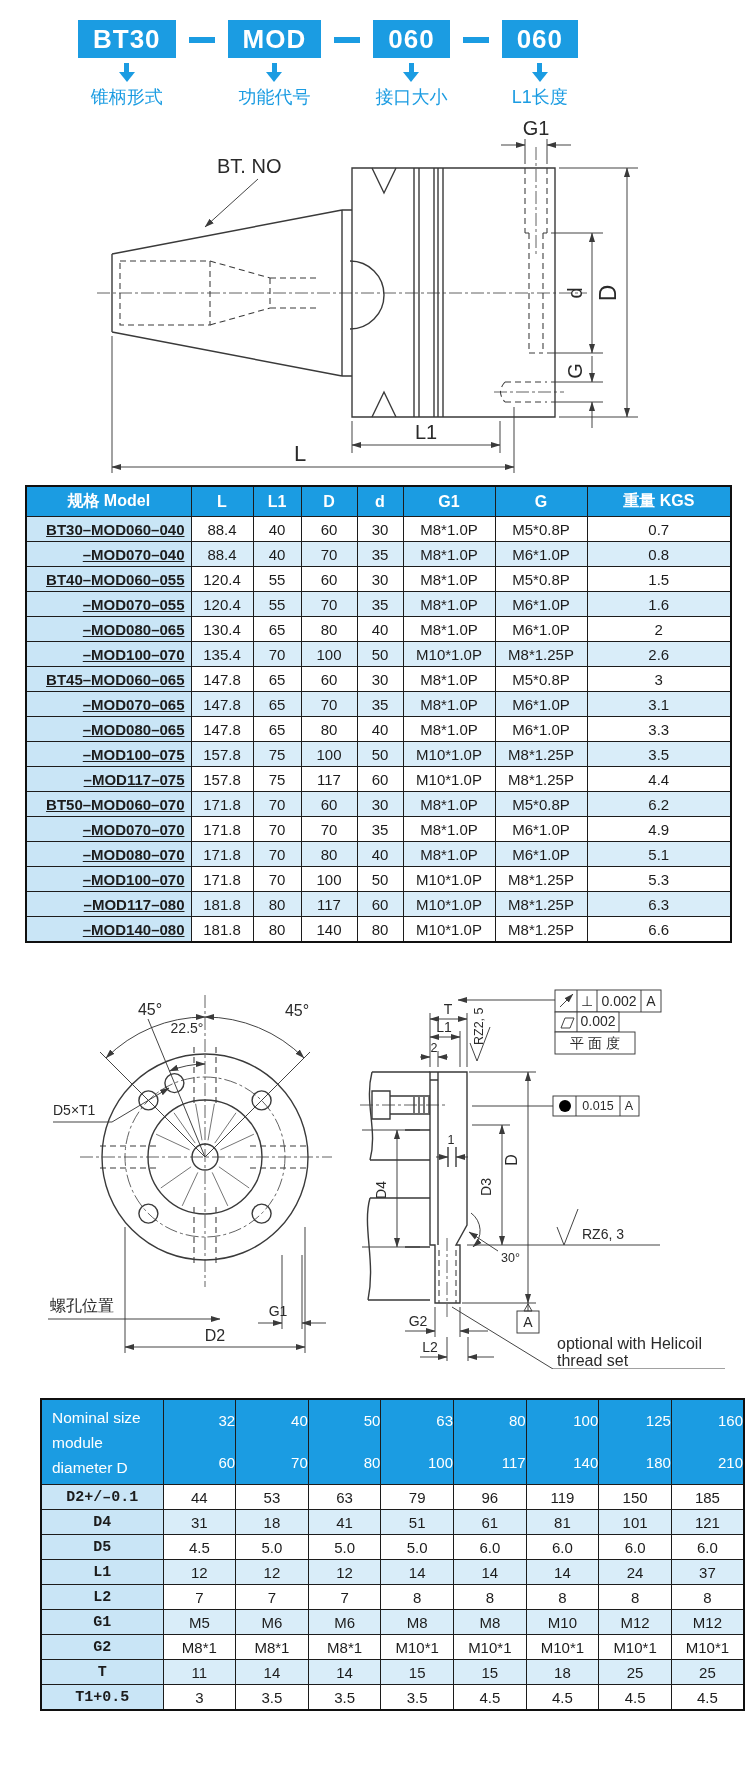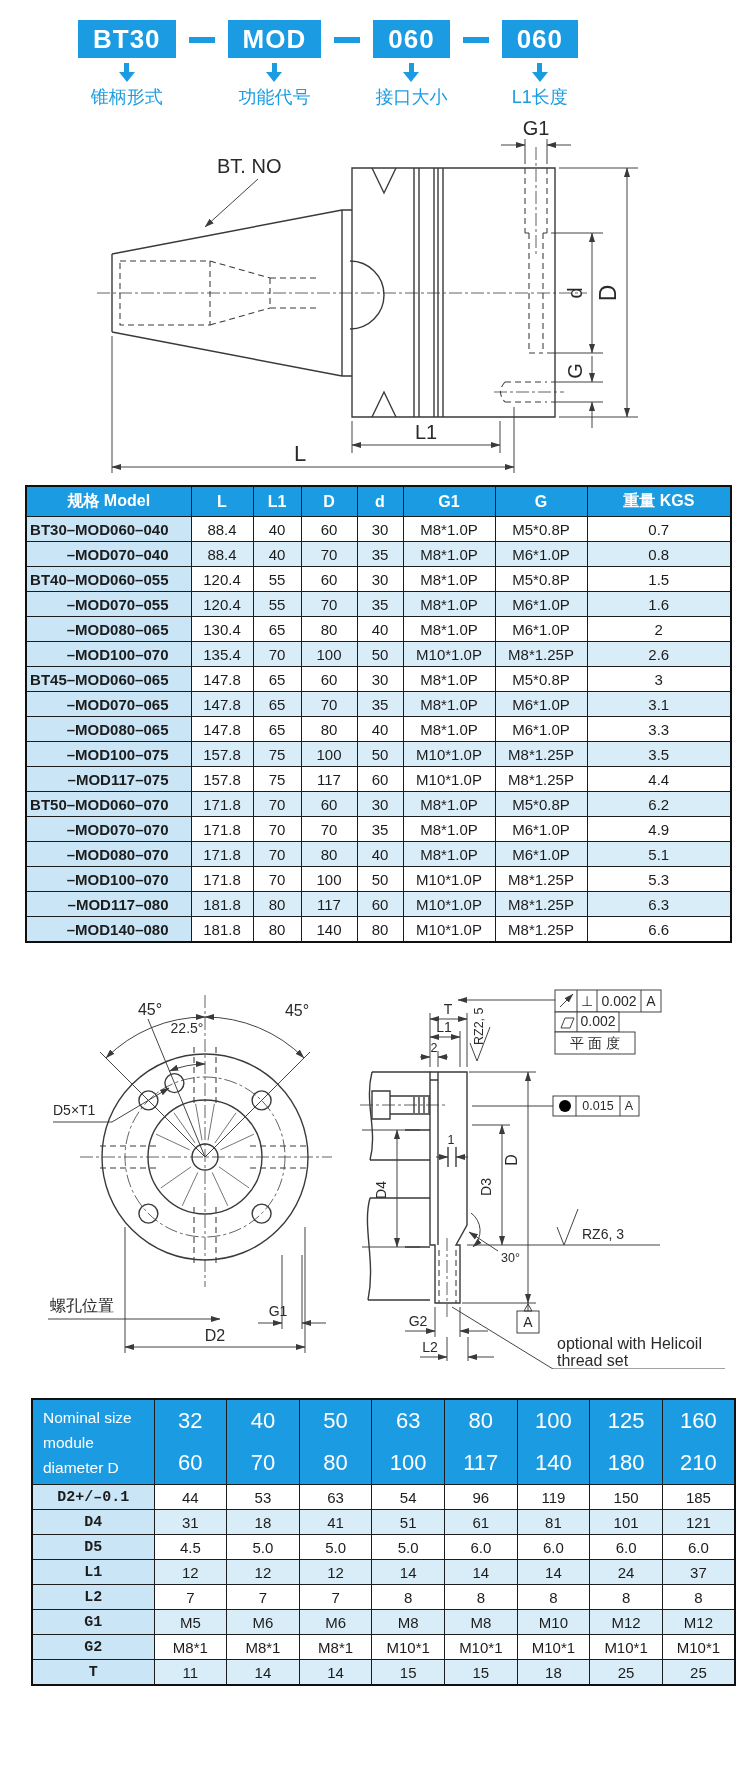--- a/index.html
+++ b/index.html
@@ -31,31 +31,31 @@
   .lbl{font-size:20px;}
   .lbl-sm{font-size:14px;}
   .lbl-xs{font-size:12.5px;}
   .lbl-md{font-size:16px;}
   
   table{border-collapse:collapse;table-layout:fixed;}
   .spec{width:705px;margin:6px 20px 0 25px;border:2.5px solid #101010;}
   .spec th,.spec td{border:1px solid #1c1c1c;text-align:center;font-size:15px;
     height:24px;padding:0;overflow:hidden;white-space:nowrap;}
   .spec thead th{background:var(--blue);color:#fff;font-weight:bold;font-size:16px;height:29px;}
-  .spec td.c1{background:var(--ltblue);font-weight:bold;text-align:right;padding-right:22px;}
+  .spec td.c1{background:var(--ltblue);font-weight:bold;text-align:right;padding-right:6px;text-decoration:underline;}
   .spec tbody tr:nth-child(even) td{background:#d9edf9;}
   .spec tbody tr:nth-child(odd) td{background:#ffffff;}
   .spec tbody tr td.c1{background:var(--ltblue);}
   
-  .mod{width:705px;margin:29px 20px 0 31px;border:2.5px solid #101010;padding-left:37px;}
+  .mod{width:705px;margin:29px 20px 0 40px;border:2.5px solid #101010;padding-left:37px;}
   .mod th,.mod td{border:1px solid #1c1c1c;text-align:center;font-size:15px;
     height:24px;padding:0;white-space:nowrap;}
   .mod thead th{background:var(--blue);color:#fff;font-weight:normal;}
   .mod thead th.pair{height:84px;}
-  .mod thead th.pair div{height:42px;line-height:42px;font-size:22px;}
+  .mod thead th.pair div{height:42px;line-height:42px;font-size:15px;text-align:right;}
   .mod th.corner{text-align:left;padding:4px 0 4px 10px;font-size:15.5px;line-height:25px;}
   .mod td.c1{background:var(--ltblue);font-weight:bold;font-family:Liberation Mono, monospace;}
   .mod tbody tr:nth-child(even) td{background:#d9edf9;}
   .mod tbody tr:nth-child(odd) td{background:#ffffff;}
   .mod tbody tr td.c1{background:var(--ltblue);}
   :root{--blue:#1b9ce2;--ltblue:#c9e5f6;}
 </style>
 </head>
 <body>
 
@@ -541,21 +541,21 @@
             <div>210</div>
           </th>
         </tr>
     </thead>
     <tbody>
         <tr>
           <td class="c1">D2+/–0.1</td>
           <td>44</td>
           <td>53</td>
           <td>63</td>
-          <td>54</td>
+          <td>79</td>
           <td>96</td>
           <td>119</td>
           <td>150</td>
           <td>185</td>
         </tr>
         <tr>
           <td class="c1">D4</td>
           <td>31</td>
           <td>18</td>
           <td>41</td>
@@ -624,16 +624,27 @@
           <td class="c1">T</td>
           <td>11</td>
           <td>14</td>
           <td>14</td>
           <td>15</td>
           <td>15</td>
           <td>18</td>
           <td>25</td>
           <td>25</td>
         </tr>
+        <tr>
+          <td class="c1">T1+0.5</td>
+          <td>3</td>
+          <td>3.5</td>
+          <td>3.5</td>
+          <td>3.5</td>
+          <td>4.5</td>
+          <td>4.5</td>
+          <td>4.5</td>
+          <td>4.5</td>
+        </tr>
       </tbody>
   </table>
 
 </div>
 
 </body></html>

